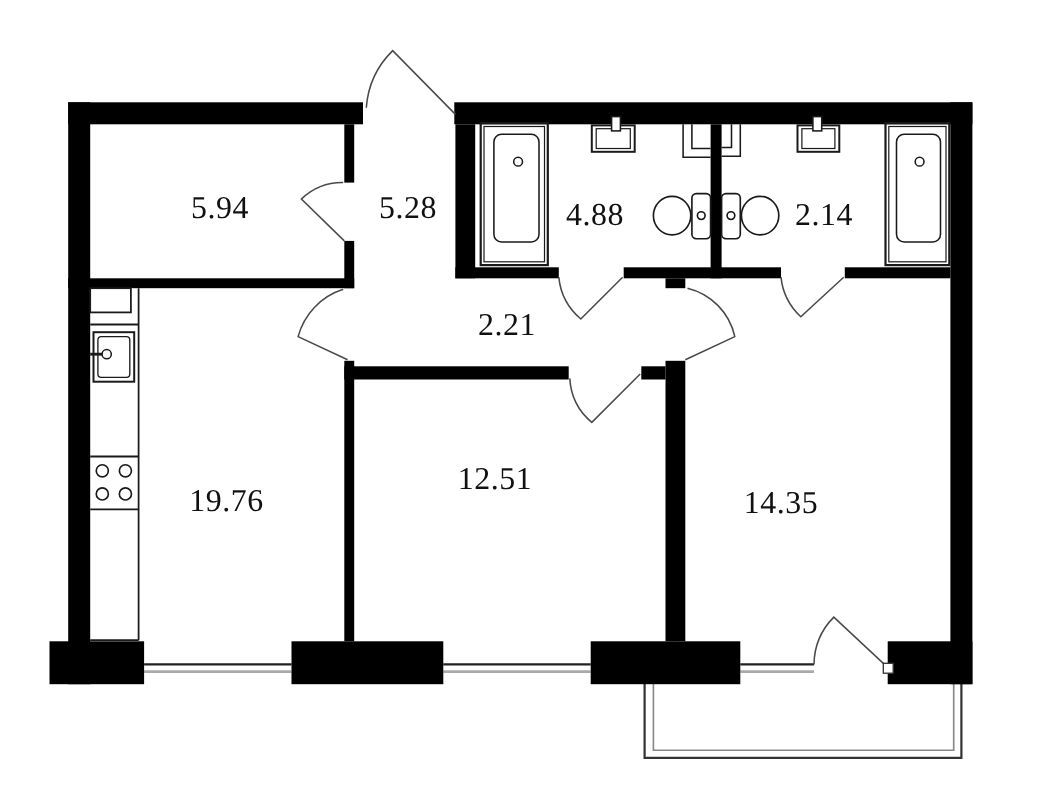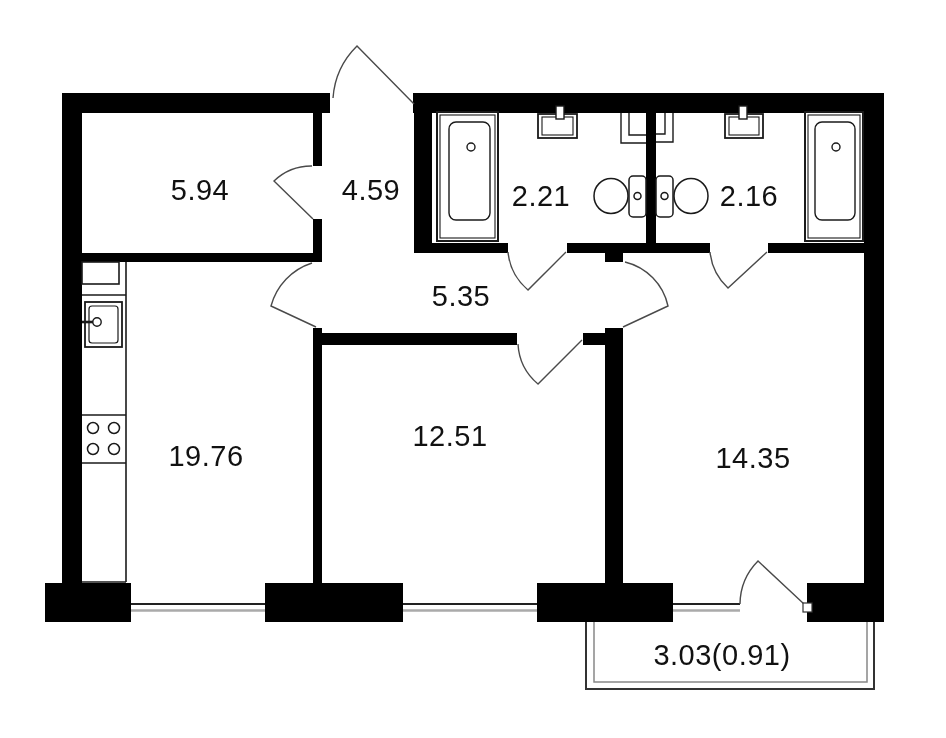--- a/index.html
+++ b/index.html
@@ -4,21 +4,21 @@
 <style>
   :root{
     --wall:#000000; --bg:#ffffff; --line:#1a1a1a; --arc:#4a4a4a;
     --win-dark:#222222; --win-light:#aaaaaa; --label:#111111;
   }
   html,body{margin:0;padding:0;background:var(--bg);}
   .plan{position:relative;width:946px;height:738px;background:var(--bg);overflow:hidden;
         font-family:"Liberation Sans","DejaVu Sans",sans-serif;}
   .plan svg{position:absolute;left:0;top:0;}
   .area-label{position:absolute;transform:translate(-50%,-50%);color:var(--label);
-        font-size:29px;font-weight:500;letter-spacing:0.5px;white-space:nowrap;}
+        font-size:29px;font-weight:500;letter-spacing:0.5px;white-space:nowrap;font-family:Liberation Serif, serif;}
 </style>
 </head>
 <body>
 
 <div class="plan">
 
 <svg width="946" height="738" viewBox="0 0 946 738">
 
   <g fill="none">
     <path d="M 586 604 L 586 689 L 874 689 L 874 604" stroke="#333333" stroke-width="2"></path>
@@ -131,22 +131,21 @@
   </g>
   <g fill="none" stroke="#1a1a1a">
     <rect x="805" y="112" width="58" height="129" stroke-width="2"></rect>
     <rect x="808" y="115" width="52" height="123" stroke-width="1.1"></rect>
     <rect x="815" y="122" width="40" height="98" rx="7" stroke-width="1.4"></rect>
     <circle cx="836" cy="147" r="4" stroke-width="1.4"></circle>
   </g>
 </svg>
 
   <div class="area-label" style="left:200px;top:190px">5.94</div>
-  <div class="area-label" style="left:371px;top:190px">4.59</div>
-  <div class="area-label" style="left:541px;top:196px">2.21</div>
-  <div class="area-label" style="left:749px;top:196px">2.16</div>
-  <div class="area-label" style="left:461px;top:296px">5.35</div>
+  <div class="area-label" style="left:371px;top:190px">5.28</div>
+  <div class="area-label" style="left:541px;top:196px">4.88</div>
+  <div class="area-label" style="left:749px;top:196px">2.14</div>
+  <div class="area-label" style="left:461px;top:296px">2.21</div>
   <div class="area-label" style="left:206px;top:456px">19.76</div>
   <div class="area-label" style="left:450px;top:436px">12.51</div>
-  <div class="area-label" style="left:753px;top:458px">14.35</div>
-  <div class="area-label" style="left:722px;top:655px">3.03(0.91)</div>
+  <div class="area-label" style="left:710px;top:458px">14.35</div>
 
 </div>
 
 </body></html>

